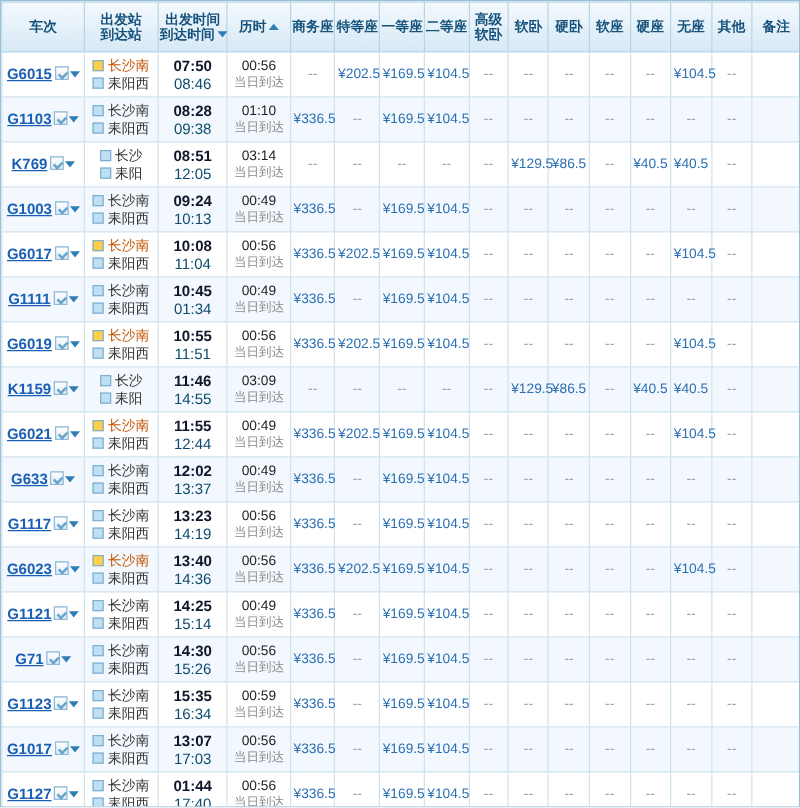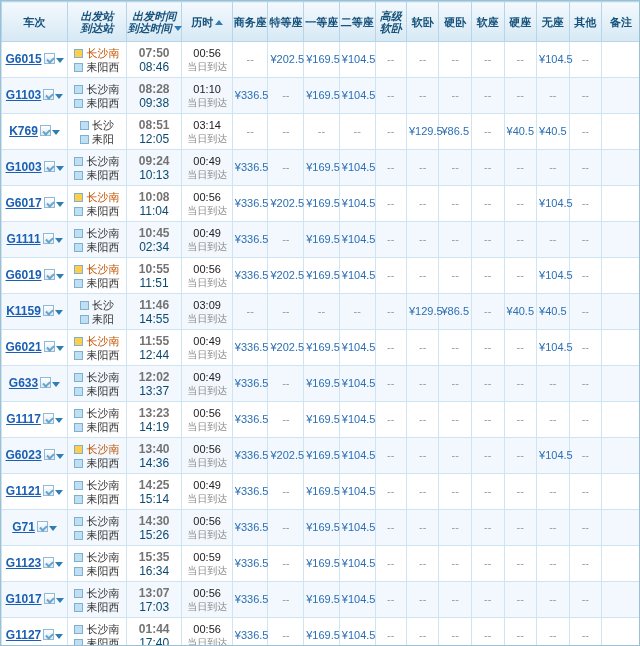--- a/index.html
+++ b/index.html
@@ -30,21 +30,20 @@
     font-size: 11px;
     height: 40px;
     padding: 1px 1px;
     text-align: center;
     line-height: 12px;
     white-space: nowrap;
   }
   table.train-table thead th .two-line {
     display: block;
     line-height: 12px;
-    font-style: italic;
   }
   .sort-arrow {
     display: inline-block;
     width: 0; height: 0;
     border-left: 4px solid transparent;
     border-right: 4px solid transparent;
     border-top: 5px solid #2f7db5;
     vertical-align: middle;
     margin-left: 2px;
   }
@@ -115,21 +114,21 @@
     vertical-align: -1px;
     margin-right: 3px;
   }
   .sq.start { background: #ffcf4a; }
   .sq.pass  { background: #bfe0f2; }
   .station-name { color: #333; }
   .station-name.start { color: #c25400; }
 
   
   .time-cell { white-space: nowrap; }
-  .time-dep { display: block; color: #737373; font-weight: bold; font-size: 12px; line-height: 14px;}
+  .time-dep { display: block; color: #0f172a; font-weight: bold; font-size: 12px; line-height: 14px;}
   .time-arr { display: block; color: #0c4a6e; font-size: 12px; line-height: 14px;}
 
   
   .dur-cell { white-space: nowrap; }
   .dur-val { display: block; color: #222; line-height: 14px; }
   .dur-day { display: block; color: #888; font-size: 10px; line-height: 14px; }
 
   .price { color: #2b6fb3; }
   .dash { color: #999; }
 
@@ -324,21 +323,21 @@
           <td class="remark"></td>
         </tr>
         <tr class="even">
           <td class="train-cell"><span class="train-no">G1111</span><span class="flag-icon"></span><i class="caret-down"></i></td>
           <td class="station-cell">
             <span class="station-line"><i class="sq pass"></i><span class="station-name ">长沙南</span></span>
             <span class="station-line"><i class="sq pass"></i><span class="station-name">耒阳西</span></span>
           </td>
           <td class="time-cell">
             <span class="time-dep">10:45</span>
-            <span class="time-arr">02:34</span>
+            <span class="time-arr">01:34</span>
           </td>
           <td class="dur-cell">
             <span class="dur-val">00:49</span>
             <span class="dur-day">当日到达</span>
           </td>
           <td><span class="price">¥336.5</span></td>
           <td><span class="dash">--</span></td>
           <td><span class="price">¥169.5</span></td>
           <td><span class="price">¥104.5</span></td>
           <td><span class="dash">--</span></td>

